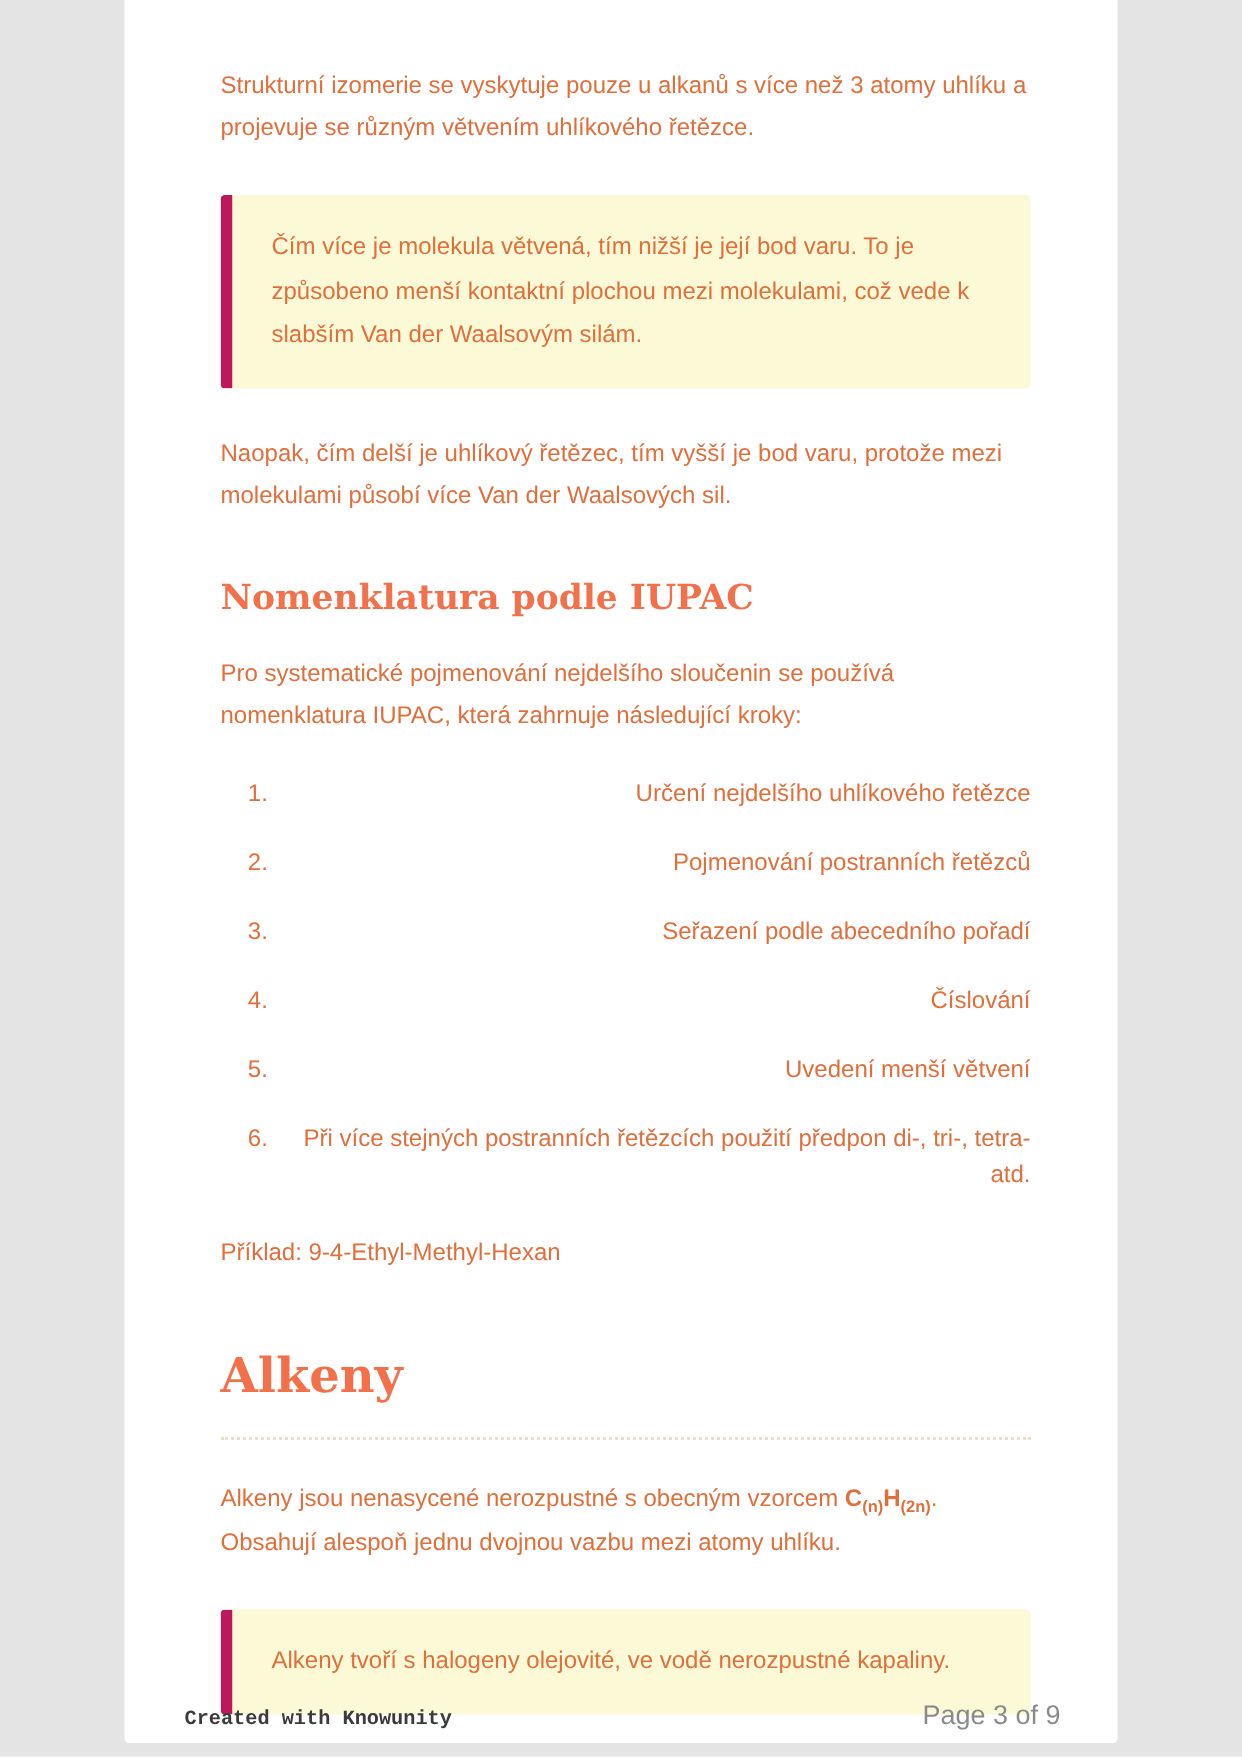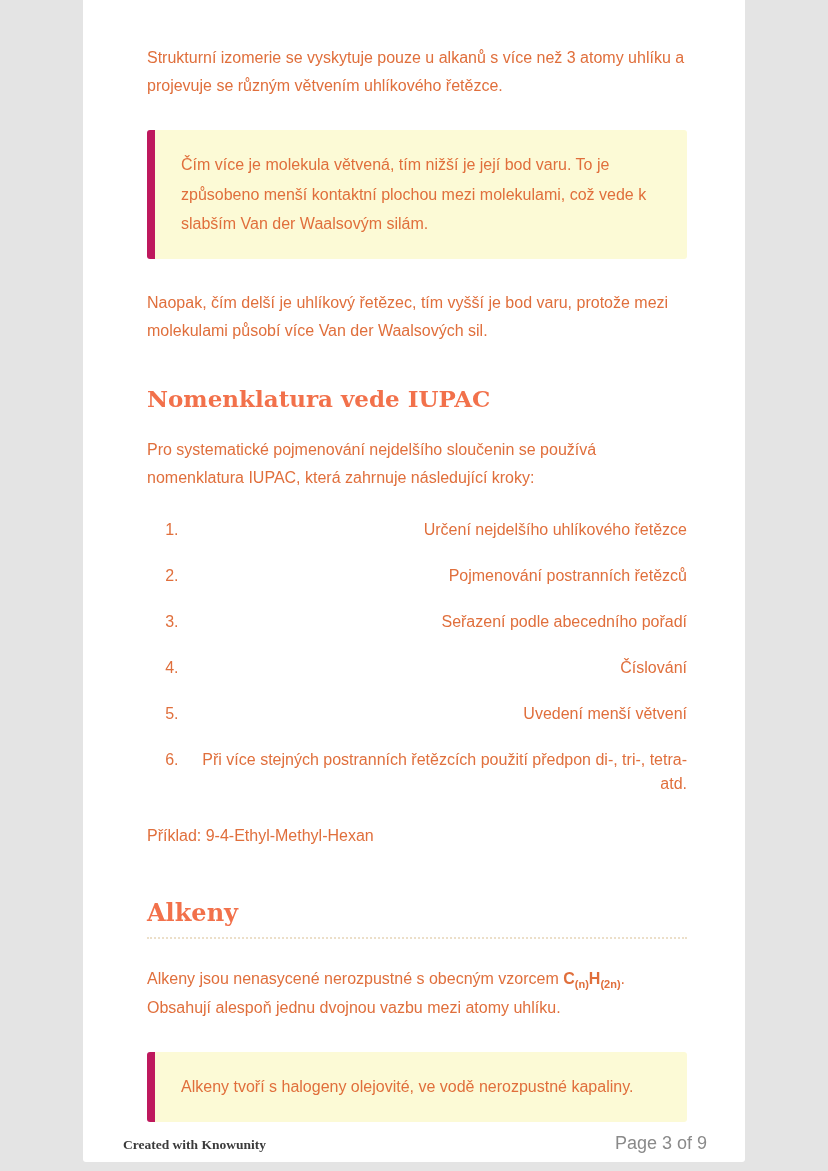--- a/index.html
+++ b/index.html
@@ -44,22 +44,22 @@
     font-family: "DejaVu Serif", "Liberation Serif", serif;
     font-weight: bold;
     color: #F2714B;
     font-size: 23px;
     margin: 40px 0 24px 0;
   }
   h1.chapter-heading {
     font-family: "DejaVu Serif", "Liberation Serif", serif;
     font-weight: bold;
     color: #F2714B;
-    font-size: 24px;
-    margin: 48px 0 10px 0;
+    font-size: 32px;
+    margin: 48px 0 22px 0;
   }
   .dotted-rule {
     border: none;
     border-top: 2px dotted #ECDFC9;
     margin: 0 0 26px 0;
   }
   ol.steps {
     margin: 0 0 26px 0;
     padding-left: 36px;
     color: #E06F3C;
@@ -77,21 +77,21 @@
     position: absolute;
     left: 0;
     right: 0;
     bottom: 8px;
     display: flex;
     justify-content: space-between;
     align-items: baseline;
     padding: 0 38px 0 40px;
   }
   .footer-brand {
-    font-family: Liberation Serif, serif;
+    font-family: Liberation Mono, monospace;
     font-weight: bold;
     font-size: 13.5px;
     color: #3b3b3b;
   }
   .footer-page {
     font-size: 18px;
     color: #8a8a8a;
   }
 </style>
 </head>
@@ -101,21 +101,21 @@
   <div class="content">
 
     <p class="body-text">Strukturní izomerie se vyskytuje pouze u alkanů s více než 3 atomy uhlíku a projevuje se různým větvením uhlíkového řetězce.</p>
 
     <div class="callout">
       <p>Čím více je molekula větvená, tím nižší je její bod varu. To je způsobeno menší kontaktní plochou mezi molekulami, což vede k slabším Van der Waalsovým silám.</p>
     </div>
 
     <p class="body-text">Naopak, čím delší je uhlíkový řetězec, tím vyšší je bod varu, protože mezi molekulami působí více Van der Waalsových sil.</p>
 
-    <h2 class="section-heading">Nomenklatura vede IUPAC</h2>
+    <h2 class="section-heading">Nomenklatura podle IUPAC</h2>
 
     <p class="body-text">Pro systematické pojmenování nejdelšího sloučenin se používá nomenklatura IUPAC, která zahrnuje následující kroky:</p>
 
     <ol class="steps">
       <li>Určení nejdelšího uhlíkového řetězce</li>
       <li>Pojmenování postranních řetězců</li>
       <li>Seřazení podle abecedního pořadí</li>
       <li>Číslování</li>
       <li>Uvedení menší větvení</li>
       <li>Při více stejných postranních řetězcích použití předpon di-, tri-, tetra- atd.</li>

